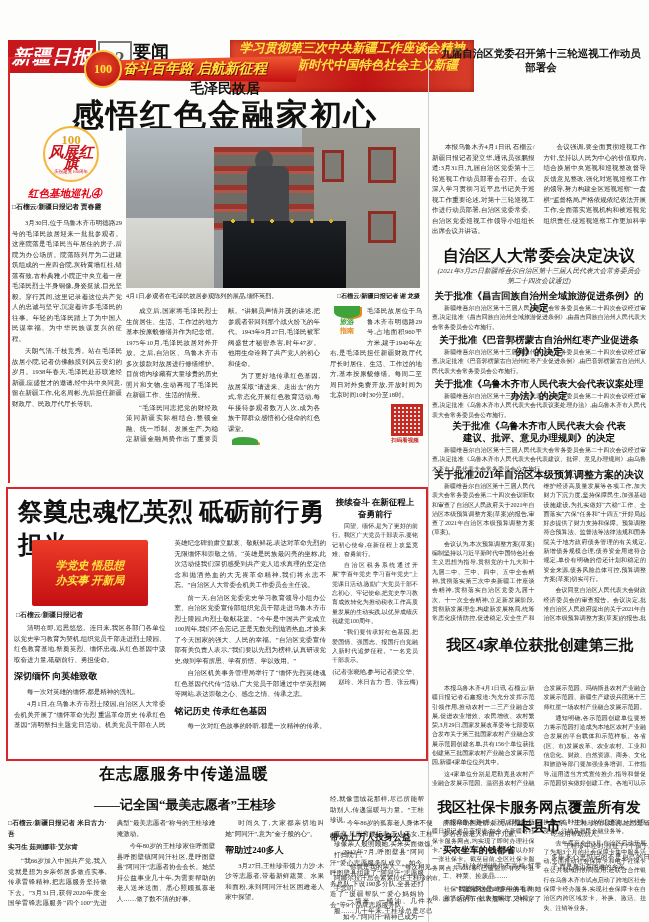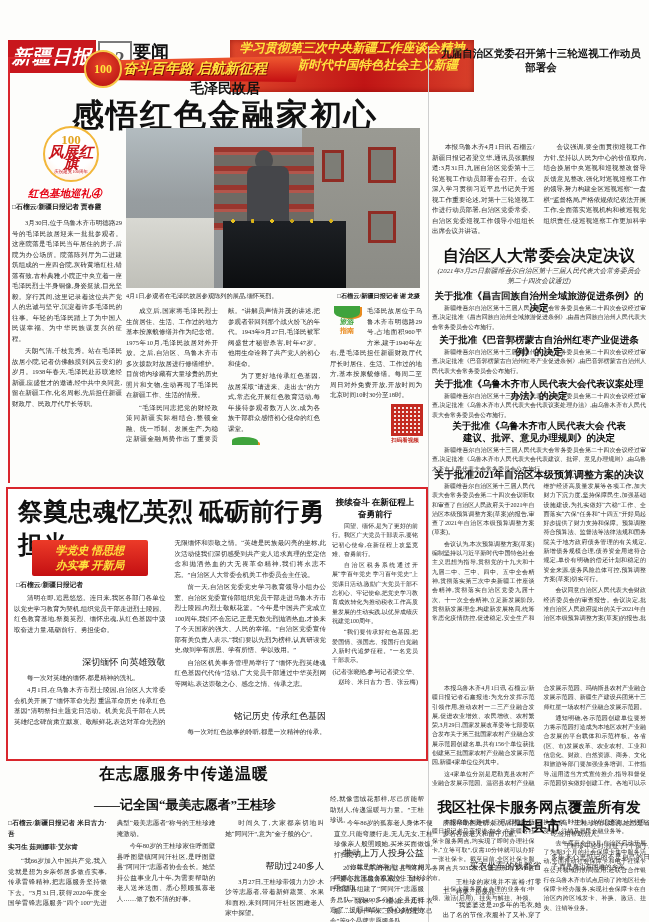--- a/index.html
+++ b/index.html
@@ -8,21 +8,21 @@
   .abs{position:absolute;}
   p{margin:0 0 2px 0;text-indent:2em;}
   .small{font-size:6.5px;line-height:1.62;text-align:justify;color:#2a2a2a;}
   .tiny{font-size:6px;line-height:1.55;text-align:justify;color:#2a2a2a;}
   .cols2{column-count:2;column-gap:9px;}
   .cols3{column-count:3;column-gap:10px;}
   .bold{font-weight:bold;}
   .center{text-align:center;}
   .serifh{font-family:"Liberation Serif","DejaVu Serif",serif;font-weight:bold;color:#111;}
   .sans{font-family:"Liberation Sans","DejaVu Sans",sans-serif;}
-  .colhead{font-size:9px;font-weight:normal;text-align:right;margin:20px 0 3px 0;text-indent:0;color:#111;}
+  .colhead{font-size:9px;font-weight:bold;text-align:left;margin:4px 0 3px 0;text-indent:0;color:#111;}
   
   .logo-box{left:8px;top:40px;width:88px;height:33px;background:#c8161d;color:#fff;
             display:flex;align-items:center;justify-content:center;font-size:19px;font-weight:bold;
             font-style:italic;letter-spacing:1px;}
   .pageno-box{left:98px;top:41px;width:30px;height:31px;border:2px solid #7a7a7a;
               display:flex;align-items:center;justify-content:center;font-size:19px;font-weight:bold;color:#555;}
   .banner{left:230px;top:40px;width:244px;height:52px;background:linear-gradient(90deg,#e0482c,#c01515 55%,#d8402a);
           color:#ffe33e;font-weight:bold;font-style:italic;text-align:center;font-size:12.5px;line-height:17px;
           box-shadow:inset 0 0 6px rgba(120,0,0,.6);}
   
@@ -78,21 +78,21 @@
         repeating-linear-gradient(90deg,#c42a21 0 2px,#f6e3e1 2px 4px);
       outline:1px solid #c42a21;}
   .qr-cap{float:right;clear:right;width:34px;color:#c42a21;font-size:5.5px;font-weight:bold;text-align:center;text-indent:0;}
   
   .mem-box{left:6px;top:487px;width:418px;height:270px;border:2px solid #d9262c;background:#fff;}
   .mem-headline{left:18px;top:495px;width:316px;font-size:25px;letter-spacing:0;}
   .mem-right{left:332px;top:496px;width:86px;height:254px;}
   .mem-right-head{font-size:8.5px;font-weight:bold;text-align:center;line-height:12px;margin-bottom:2px;color:#111;}
   .mem-badge{width:116px;margin:2px auto 3px auto;background:linear-gradient(180deg,#ec3b28,#c40f12);
              color:#ffe33e;font-weight:bold;font-style:italic;font-size:11px;text-align:center;
-             line-height:15px;padding:3px 0;border-radius:2px;}
+             line-height:15px;padding:18px 0;border-radius:2px;}
   .mem-byline{font-size:6.8px;font-weight:bold;text-indent:0;margin:2px 0 3px 2px;}
   .mem-cols{left:14px;top:538px;width:312px;height:212px;}
   .mem-end{font-size:6.3px;text-indent:0;text-align:right;color:#2a2a2a;}
   
   .vol-headline{left:34px;top:764px;width:300px;font-size:16px;letter-spacing:1px;}
   .vol-sub{left:60px;top:796px;width:250px;font-size:13px;font-weight:bold;}
   .vol-col4{left:330px;top:794px;width:94px;height:187px;}
   .vol-cols{left:8px;top:818px;width:316px;height:104px;}
   .vol-byline{font-size:6.6px;font-weight:bold;text-indent:0;margin-bottom:3px;}
   
@@ -278,20 +278,21 @@
 </div>
 
 <div class="abs budget-t serifh center">关于批准2021年自治区本级预算调整方案的决议</div>
 <div class="abs budget-b tiny cols2">
   <p>新疆维吾尔自治区第十三届人民代表大会常务委员会第二十四次会议听取和审查了自治区人民政府关于2021年自治区本级预算调整方案(草案)的报告,审查了2021年自治区本级预算调整方案(草案)。</p>
   <p>会议认为,本次预算调整方案(草案)编制坚持以习近平新时代中国特色社会主义思想为指导,贯彻党的十九大和十九届二中、三中、四中、五中全会精神,贯彻落实第三次中央新疆工作座谈会精神,贯彻落实自治区党委九届十次、十一次全会精神,立足新发展阶段,贯彻新发展理念,构建新发展格局,统筹常态化疫情防控,促进稳定,安全生产和维护经济高质量发展等各项工作,加大财力下沉力度,坚持保障民生,加强基础设施建设,为扎实做好“六稳”工作、全面落实“六保”任务和“十四五”开好局起好步提供了财力支持和保障。预算调整符合预算法、监督法等法律法规和国务院关于地方政府债务管理的有关规定,新增债务规模合理,债券资金用途符合规定,单价有明确的偿还计划和稳定的资金来源,债务风险总体可控,预算调整方案(草案)切实可行。</p>
   <p>会议同意自治区人民代表大会财政经济委员会的审查报告。会议决定,批准自治区人民政府提出的关于2021年自治区本级预算调整方案(草案)的报告,批准2021年自治区新增地方政府债务限额574亿元,批准2021年自治区本级预算调整方案,批准2021年新疆生产建设兵团新增地方政府债务限额92亿元。</p>
 </div>
 
 <div class="abs park-t serifh center">
+  <div>我区4家单位获批创建第三批</div>
 </div>
 <div class="abs park-b tiny cols2">
   <p>本报乌鲁木齐4月1日讯 石榴云/新疆日报记者石鑫报道:为充分发挥示范引领作用,推动农村一二三产业融合发展,促进农业增效、农民增收、农村繁荣,3月29日,国家发展改革委等七部委联合发布关于第三批国家农村产业融合发展示范园创建名单,共有156个单位获批创建第三批国家农村产业融合发展示范园,新疆4家单位位列其中。</p>
   <p>这4家单位分别是尼勒克县农村产业融合发展示范园、温宿县农村产业融合发展示范园、玛纳斯县农村产业融合发展示范园、新疆生产建设兵团第十三师红星一场农村产业融合发展示范园。</p>
   <p>通知明确,各示范园创建单位要努力将示范园打造成为本地区农村产业融合发展的平台载体和示范样板。各省(区、市)发展改革、农业农村、工业和信息化、财政、自然资源、商务、文化和旅游等部门要加强业务培训、工作指导,运用适当方式宣传推介,指导和督促示范园切实做好创建工作。各地可以示范园项目为重点,在不改变资金用途和管理要求的基础上,按规定使用相关资金支持示范园符合条件的项目建设,支持符合条件的示范园内企业优先申报发行农村产业融合发展专项企业债券,鼓励银行业金融机构对符合条件的示范园及入园先进企业给予积极信贷支持。</p>
 </div>
 
 <div class="abs card-t serifh center">我区社保卡服务网点覆盖所有发卡县市</div>
 <div class="abs card-b tiny cols2">
   <p>本报乌鲁木齐4月1日讯 石榴云/新疆日报记者马蓓报道:如今,在新疆各社保卡服务网点,均实现了即时办理社保卡,“立等可取”,仅需10分钟就可以办好一张社保卡。截至目前,全区社保卡服务网点共5031家,已覆盖所有发卡县市。</p>

